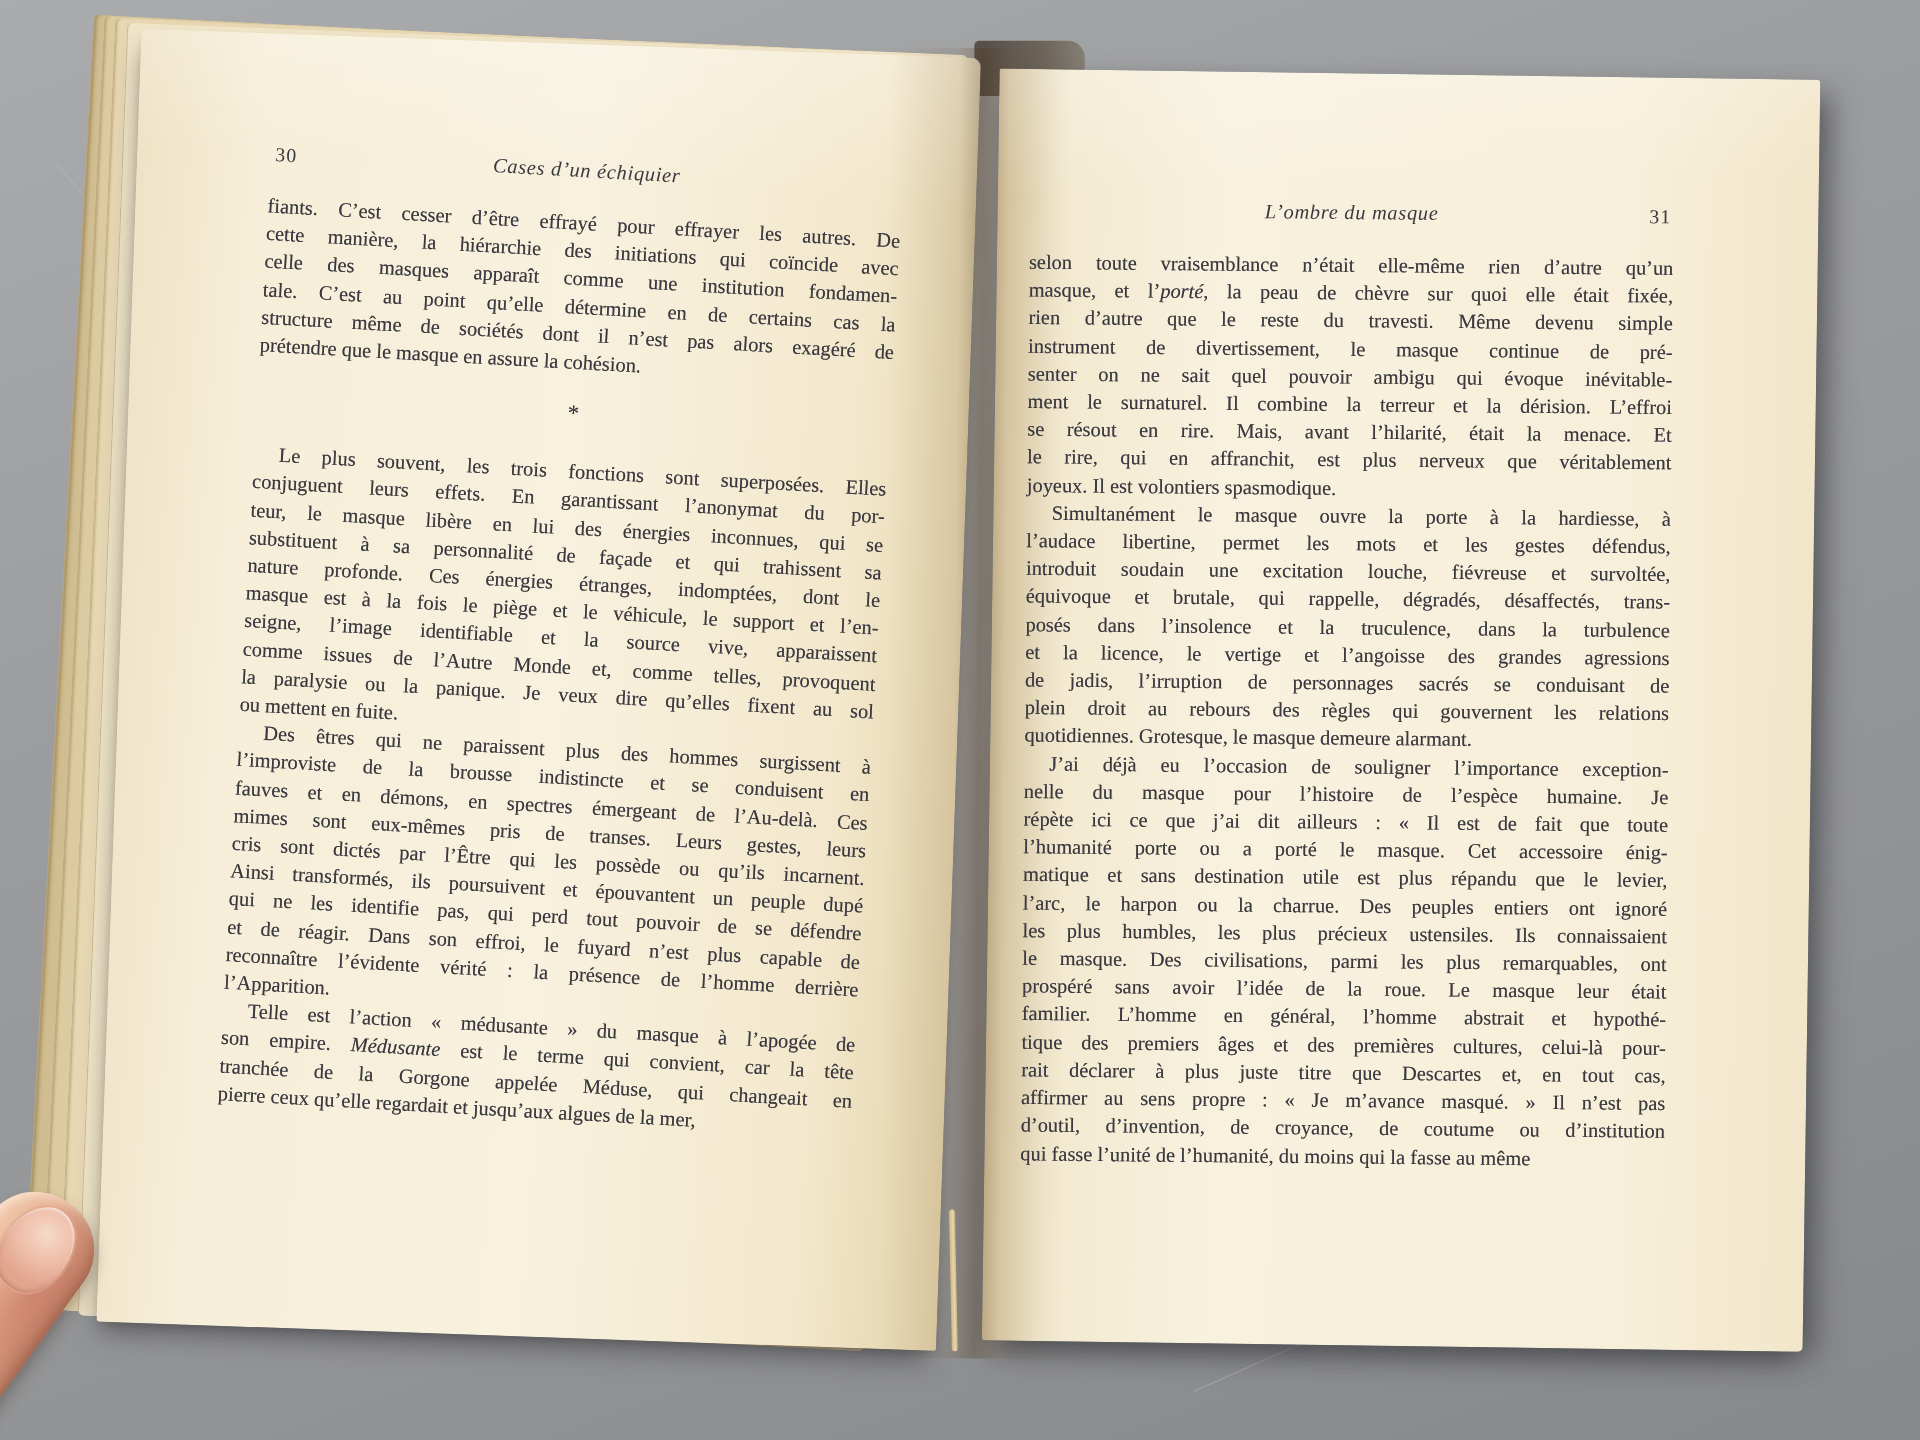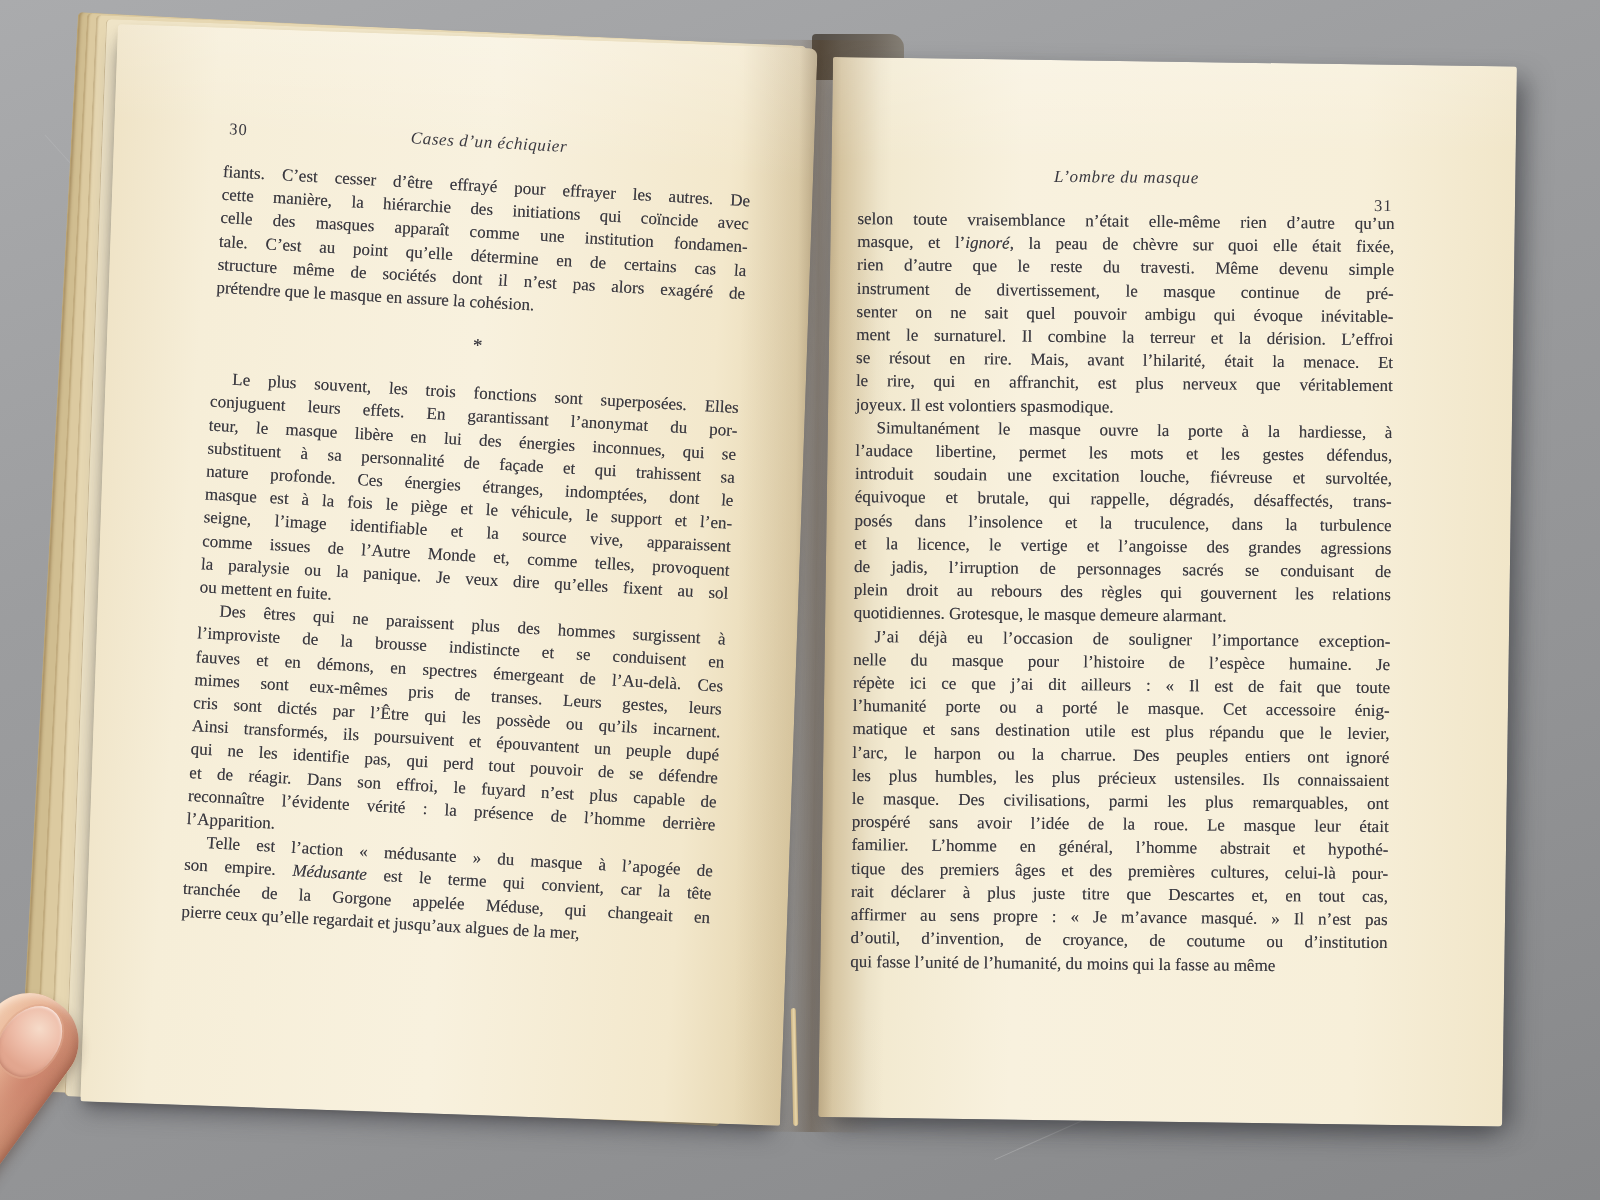--- a/index.html
+++ b/index.html
@@ -43,21 +43,21 @@
   .spine-crease{position:absolute;left:792px;top:1008px;width:5px;height:118px;z-index:6;
     transform:rotate(-1.2deg);pointer-events:none;
     background:linear-gradient(90deg,#cdb584,#e8d6ab 60%,#c9b080);border-radius:3px;}
 
   .textframe{position:absolute;transform-origin:0 0;z-index:6;color:#3a3940;}
   .left-text{left:226px;top:118px;width:528px;transform:rotate(3.2deg);}
   .right-text{left:858px;top:165px;width:537px;transform:rotate(0.55deg);}
   .page-head{position:relative;height:26px;margin-bottom:16px;font-size:17px;}
   .runhead{display:block;text-align:center;font-style:italic;letter-spacing:.6px;}
   .pagenum{position:absolute;top:1px;font-size:16.5px;letter-spacing:1px;}
-  .pn-left{left:4px;} .pn-right{right:2px;margin-top:25px;}
+  .pn-left{left:4px;} .pn-right{right:2px;}
   .pbody{font-size:17px;line-height:23.2px;text-shadow:0 0 .5px rgba(58,57,64,.6);}
   .para{margin:0;}
   .line{text-align:justify;text-align-last:justify;white-space:normal;}
   .line.last{text-align-last:left;}
   .line.ind{text-indent:21px;}
   .line.tight{word-spacing:-1.6px;}
   .line em{font-style:italic;}
   .divider{text-align:center;font-size:19px;line-height:22px;margin:21px 0 25px 0;}
 
   .thumb{position:absolute;left:10px;top:1003px;width:96px;height:340px;z-index:9;
@@ -141,21 +141,21 @@
   </div>
 
   <div class="textframe right-text">
     <div class="page-head">
       <span class="runhead">L’ombre du masque</span>
       <span class="pagenum pn-right">31</span>
     </div>
     <div class="pbody">
         <div class="para">
           <div class="line">selon toute vraisemblance n’était elle-même rien d’autre qu’un</div>
-          <div class="line tight">masque, et l’<em>ignoré</em>, la peau de chèvre sur quoi elle était fixée,</div>
+          <div class="line tight">masque, et l’<em>porté</em>, la peau de chèvre sur quoi elle était fixée,</div>
           <div class="line">rien d’autre que le reste du travesti. Même devenu simple</div>
           <div class="line">instrument de divertissement, le masque continue de pré-</div>
           <div class="line">senter on ne sait quel pouvoir ambigu qui évoque inévitable-</div>
           <div class="line tight">ment le surnaturel. Il combine la terreur et la dérision. L’effroi</div>
           <div class="line">se résout en rire. Mais, avant l’hilarité, était la menace. Et</div>
           <div class="line">le rire, qui en affranchit, est plus nerveux que véritablement</div>
           <div class="line last">joyeux. Il est volontiers spasmodique.</div>
         </div>
         <div class="para">
           <div class="line ind">Simultanément le masque ouvre la porte à la hardiesse, à</div>

